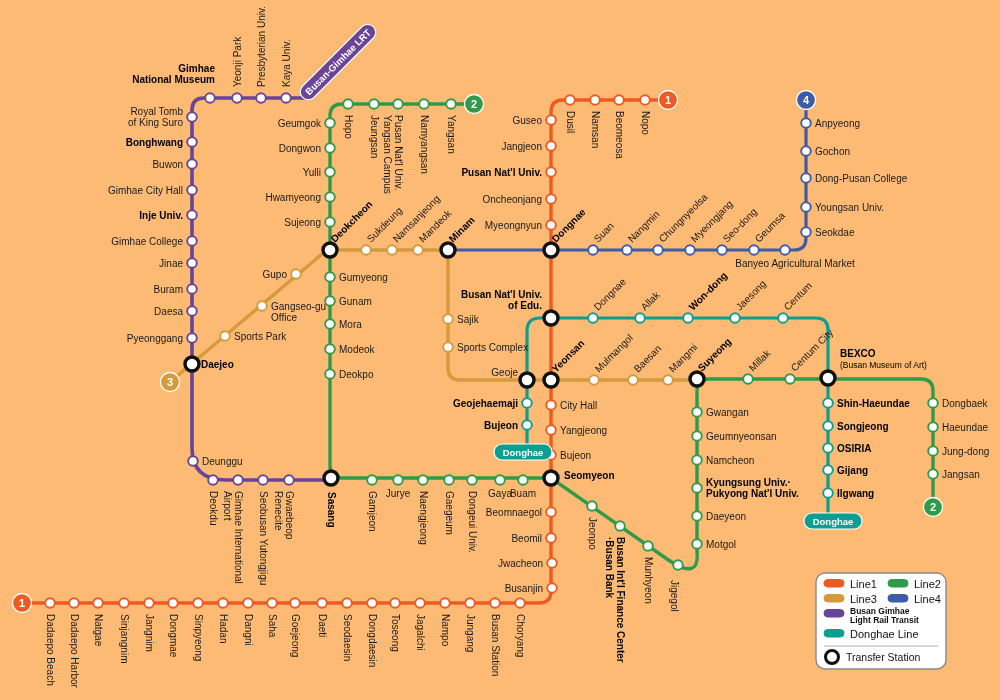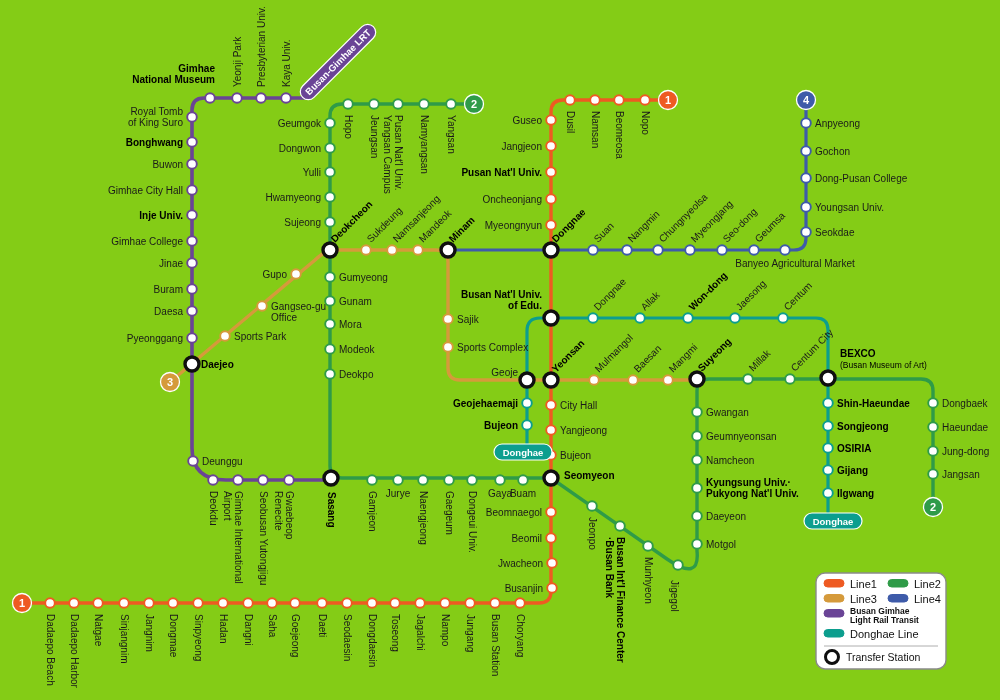--- a/index.html
+++ b/index.html
@@ -1,16 +1,16 @@
 <!DOCTYPE html>
 <html><head>
 <meta charset="utf-8">
 <style>
   html,body{margin:0;padding:0;background:#ffffff;}
-  .stage{position:relative;width:1000px;height:700px;background:#84cc16;overflow:hidden;}
+  .stage{position:relative;width:1000px;height:700px;background:#fdba74;overflow:hidden;}
   svg text{font-family:"Liberation Sans","DejaVu Sans",sans-serif;}
 </style>
 </head>
 <body>
 
 <div class="stage">
   <svg id="metro-map" width="1000" height="700" viewBox="0 0 1000 700" xmlns="http://www.w3.org/2000/svg">
       <path d="M 310 98 L 204 98 Q 192 98 192 110 L 192 448 Q 192 480 226 480 L 331 480" fill="none" stroke="#6A4496" stroke-width="3.6" stroke-linecap="round"></path>
       <path d="M 474 104 L 342 104 Q 330 104 330 116 L 330 466 Q 330 478 342 478 L 551 478 L 667 559 Q 700 582 697 551 L 697 391 Q 697 379 709 379 L 921 379 Q 933 379 933 391 L 933 507" fill="none" stroke="#2F9B48" stroke-width="3.4" stroke-linecap="round"></path>
       <path d="M 170 382 L 315 260 Q 325 250 338 250 L 436 250 Q 448 250 448 262 L 448 368 Q 448 380 460 380 L 697 380" fill="none" stroke="#D59A3B" stroke-width="3.4" stroke-linecap="round"></path>

